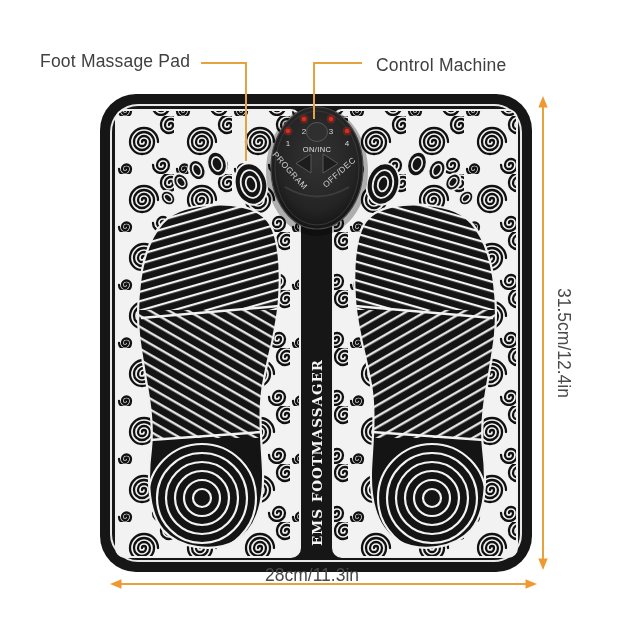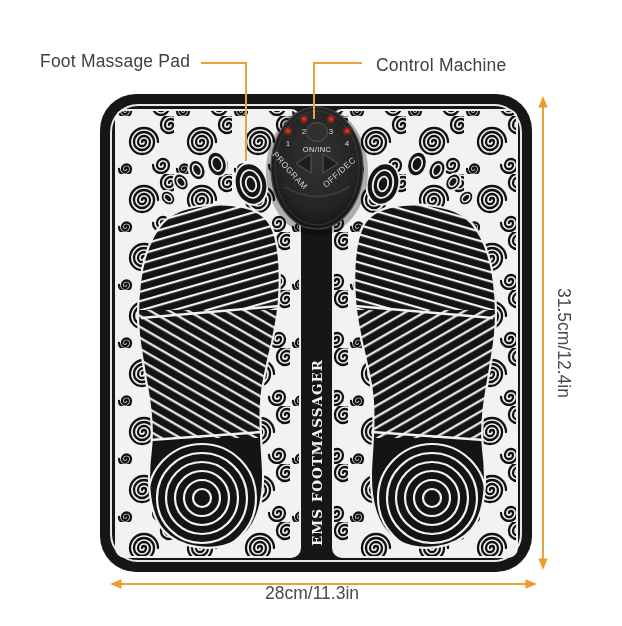--- a/index.html
+++ b/index.html
@@ -139,13 +139,13 @@
 <div class="abs callout-seg" style="left:245px;top:62px;width:2px;height:99px;"></div>
 <div class="abs callout-seg" style="left:313px;top:62px;width:49px;height:2px;"></div>
 <div class="abs callout-seg" style="left:313px;top:62px;width:2px;height:57px;"></div>
 
 <div class="abs annotation-label" style="left:40px;top:51px;">Foot Massage Pad</div>
 
 <div class="abs annotation-label" style="left:368px;top:55px;margin-left:8px;">Control Machine</div>
 
 <div class="abs dim-label dim-label-vertical" style="left:553px;top:288px;">31.5cm/12.4in</div>
 
-<div class="abs dim-label" style="left:265px;top:583px;text-align:center;">28cm/11.3in</div>
+<div class="abs dim-label" style="left:265px;top:565px;text-align:center;">28cm/11.3in</div>
 
 </body></html>

